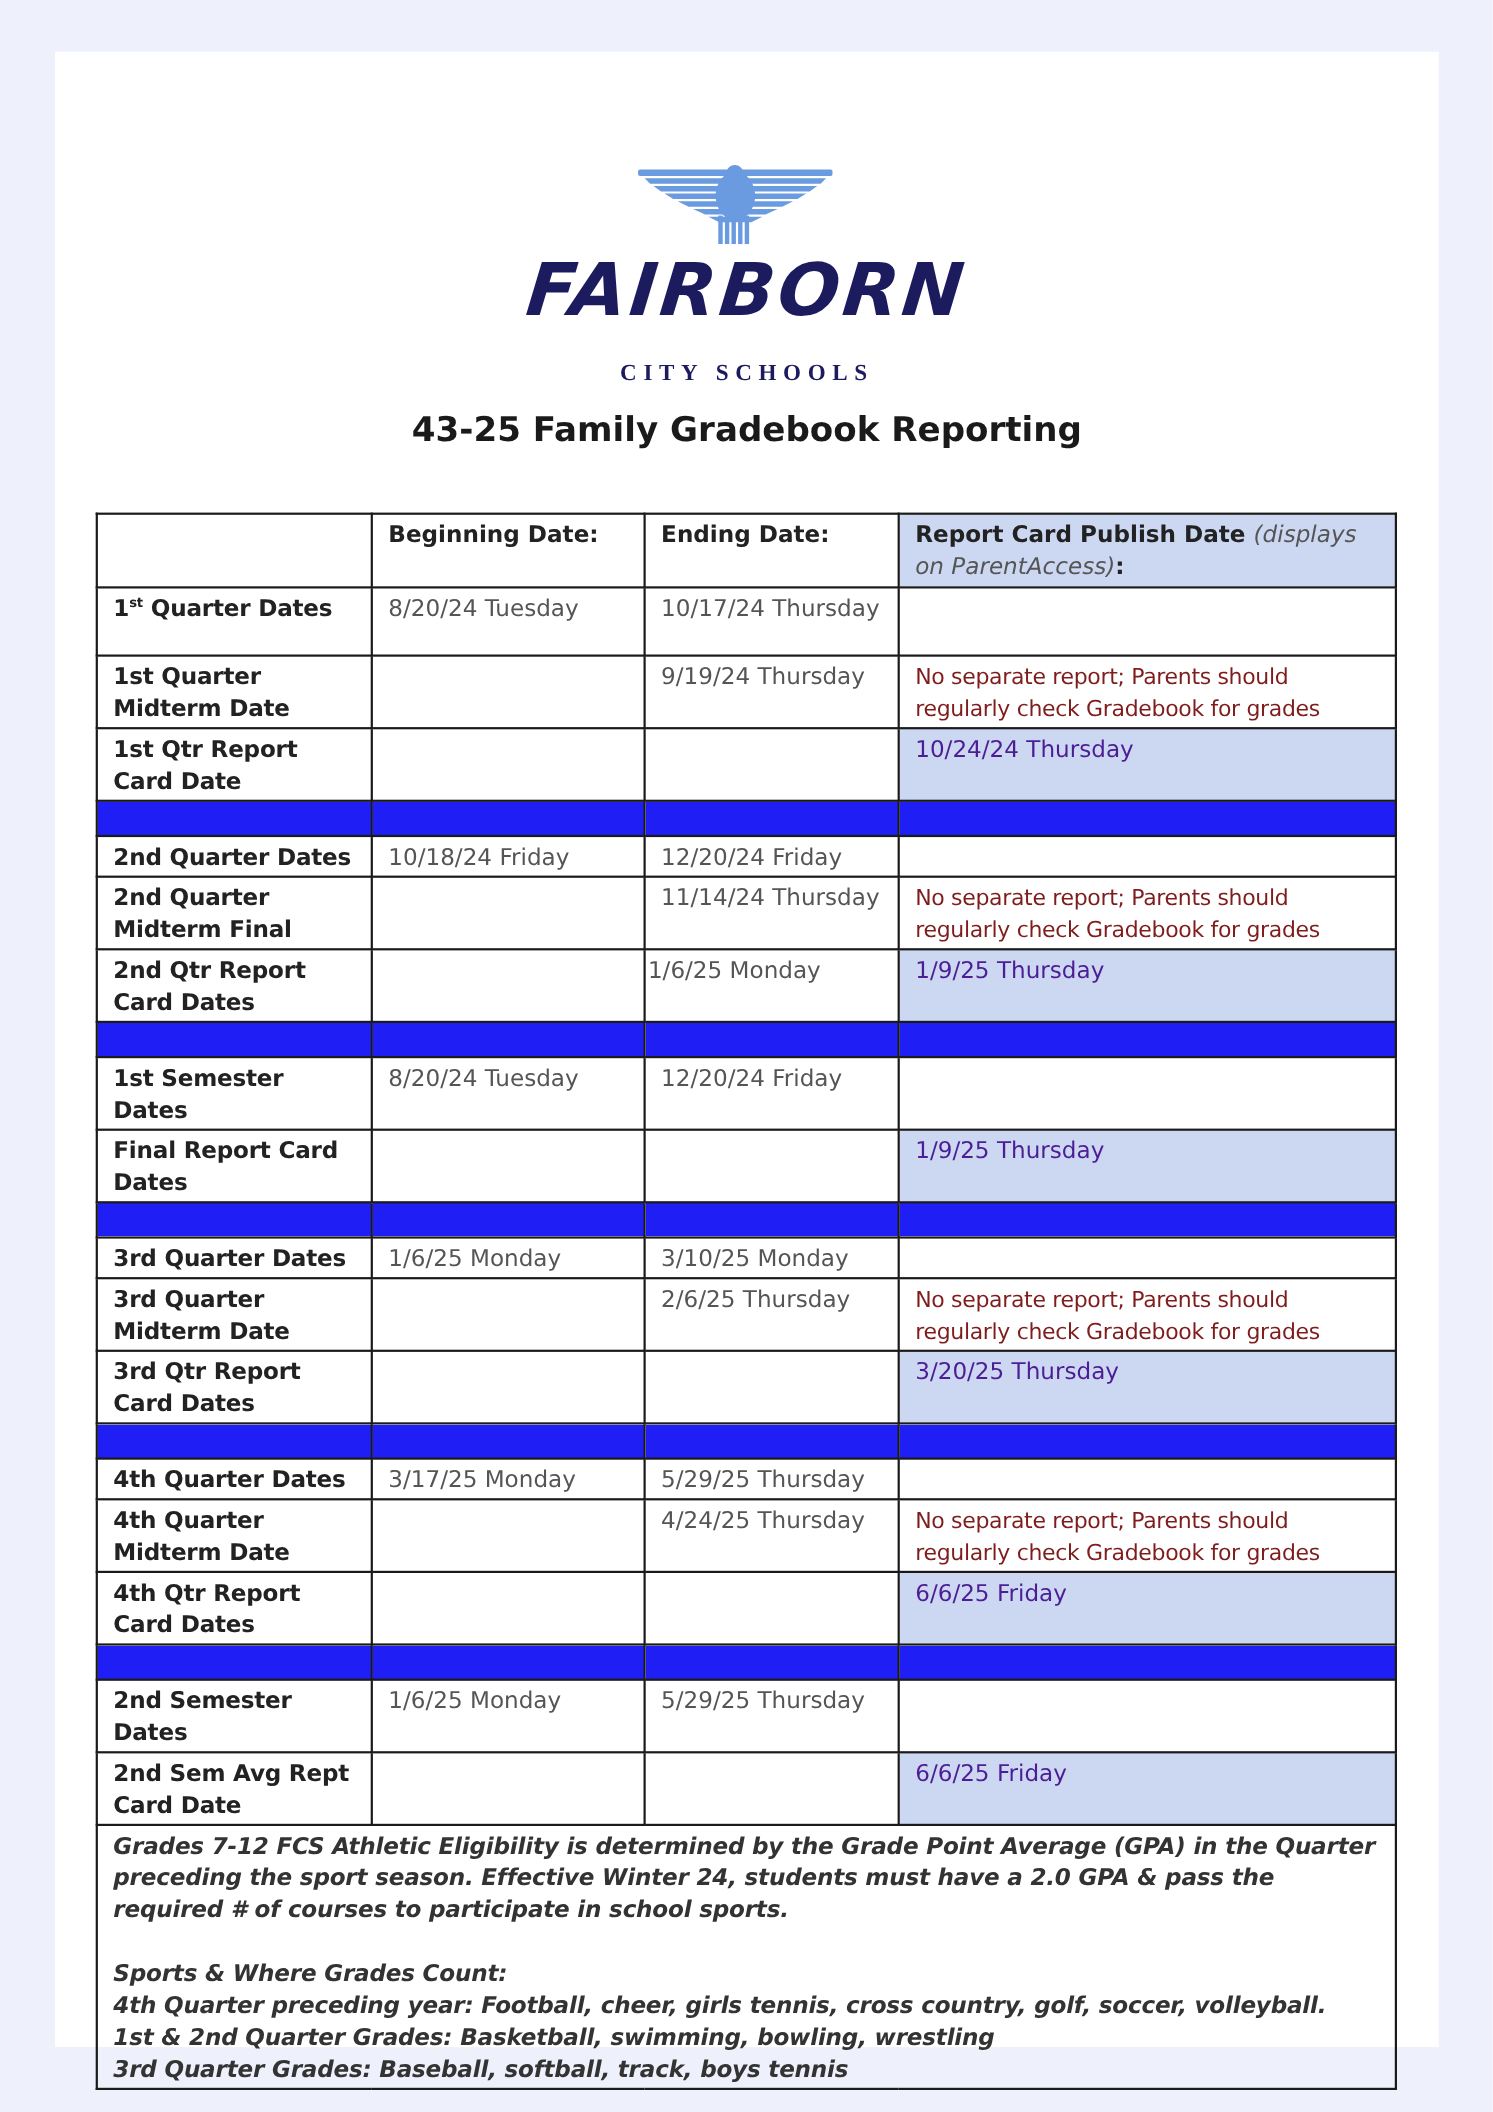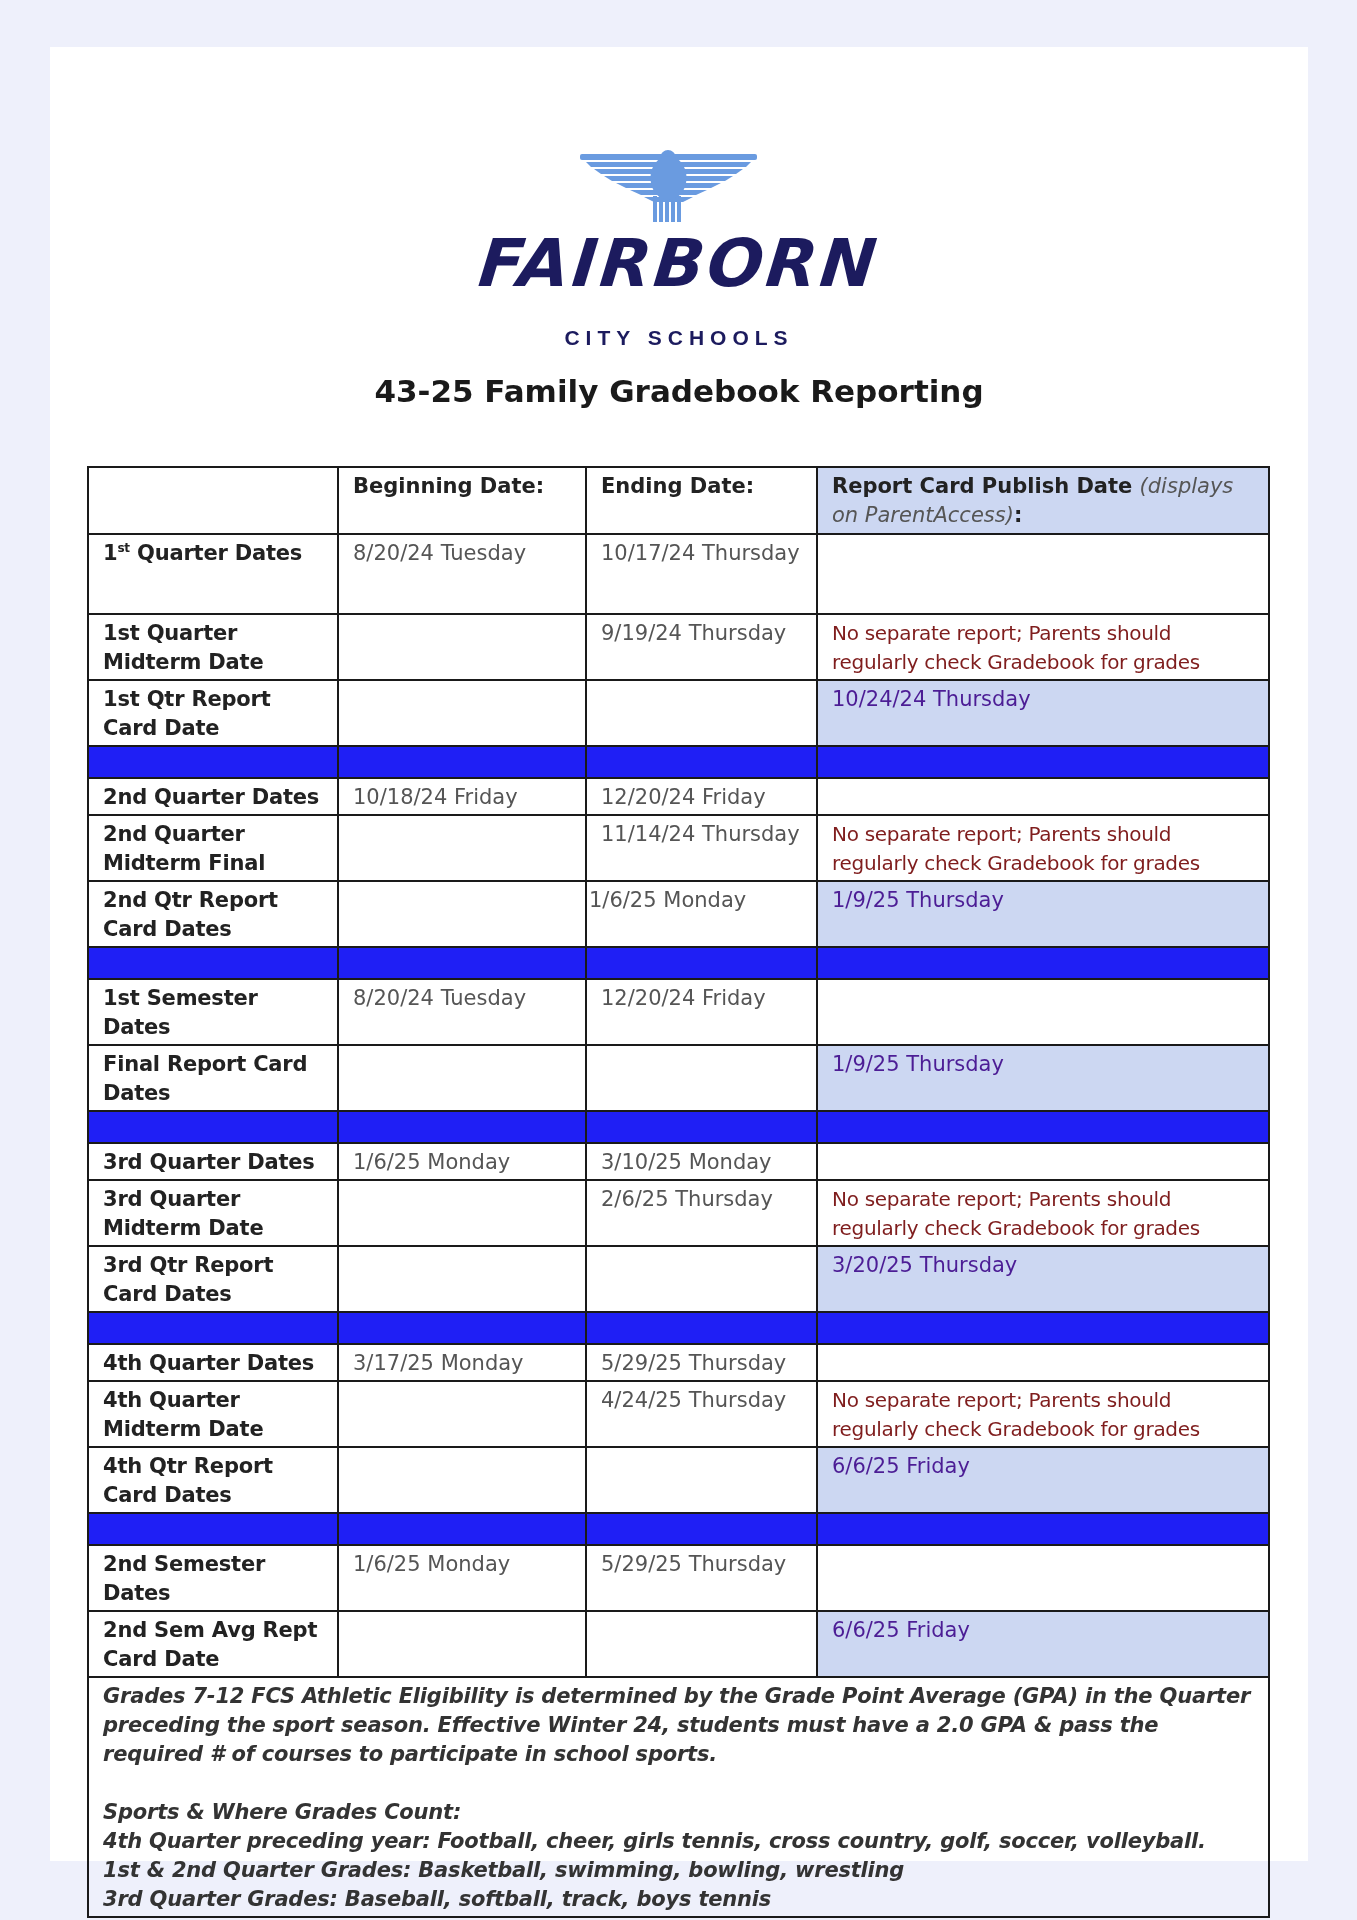--- a/index.html
+++ b/index.html
@@ -24,21 +24,21 @@
       font-family: "DejaVu Sans", sans-serif;
       font-weight: bold; font-style: italic;
       font-size: 66px; letter-spacing: 3px;
       color: #1c1b5e;
       transform: skewX(-6deg);
       line-height: 1;
     }
     .logo-sub {
       position: absolute; left: 0; width: 1258px; top: 279px;
       text-align: center;
-      font-family: Liberation Sans, sans-serif;
+      font-family: Liberation Serif, serif;
       font-weight: bold; font-size: 21px; letter-spacing: 6px;
       color: #1c1b5e;
     }
     .doc-title {
       position: absolute; left: 0; width: 1258px; top: 326px;
       text-align: center;
       font-family: "DejaVu Sans", sans-serif;
       font-weight: bold; font-size: 31px; color: #1a1a1a;
     }
     table.grid {
@@ -110,21 +110,21 @@
         <col style="width:452px">
     </colgroup>
     <tbody>
         <tr style="height:67px">
       <td class="hdr"></td>
       <td class="hdr">Beginning Date:</td>
       <td class="hdr">Ending Date:</td>
       <td class="hdr pub hdrpub"><span>Report Card Publish Date </span><span class="it">(displays on ParentAccess)</span><span>:</span></td>
     </tr>
 
-    <tr style="height:80px">
+    <tr style="height:62px">
       <td class="label"><span>1</span><sup>st</sup> <span>Quarter Dates</span></td>
       <td class="val">8/20/24  Tuesday</td>
       <td class="val">10/17/24 Thursday</td>
       <td class="val"></td>
     </tr>
     <tr style="height:61px">
       <td class="label">1st Quarter Midterm Date</td>
       <td class="val"></td>
       <td class="val">9/19/24  Thursday</td>
       <td class="note">No separate report; Parents should regularly check Gradebook for grades</td>

